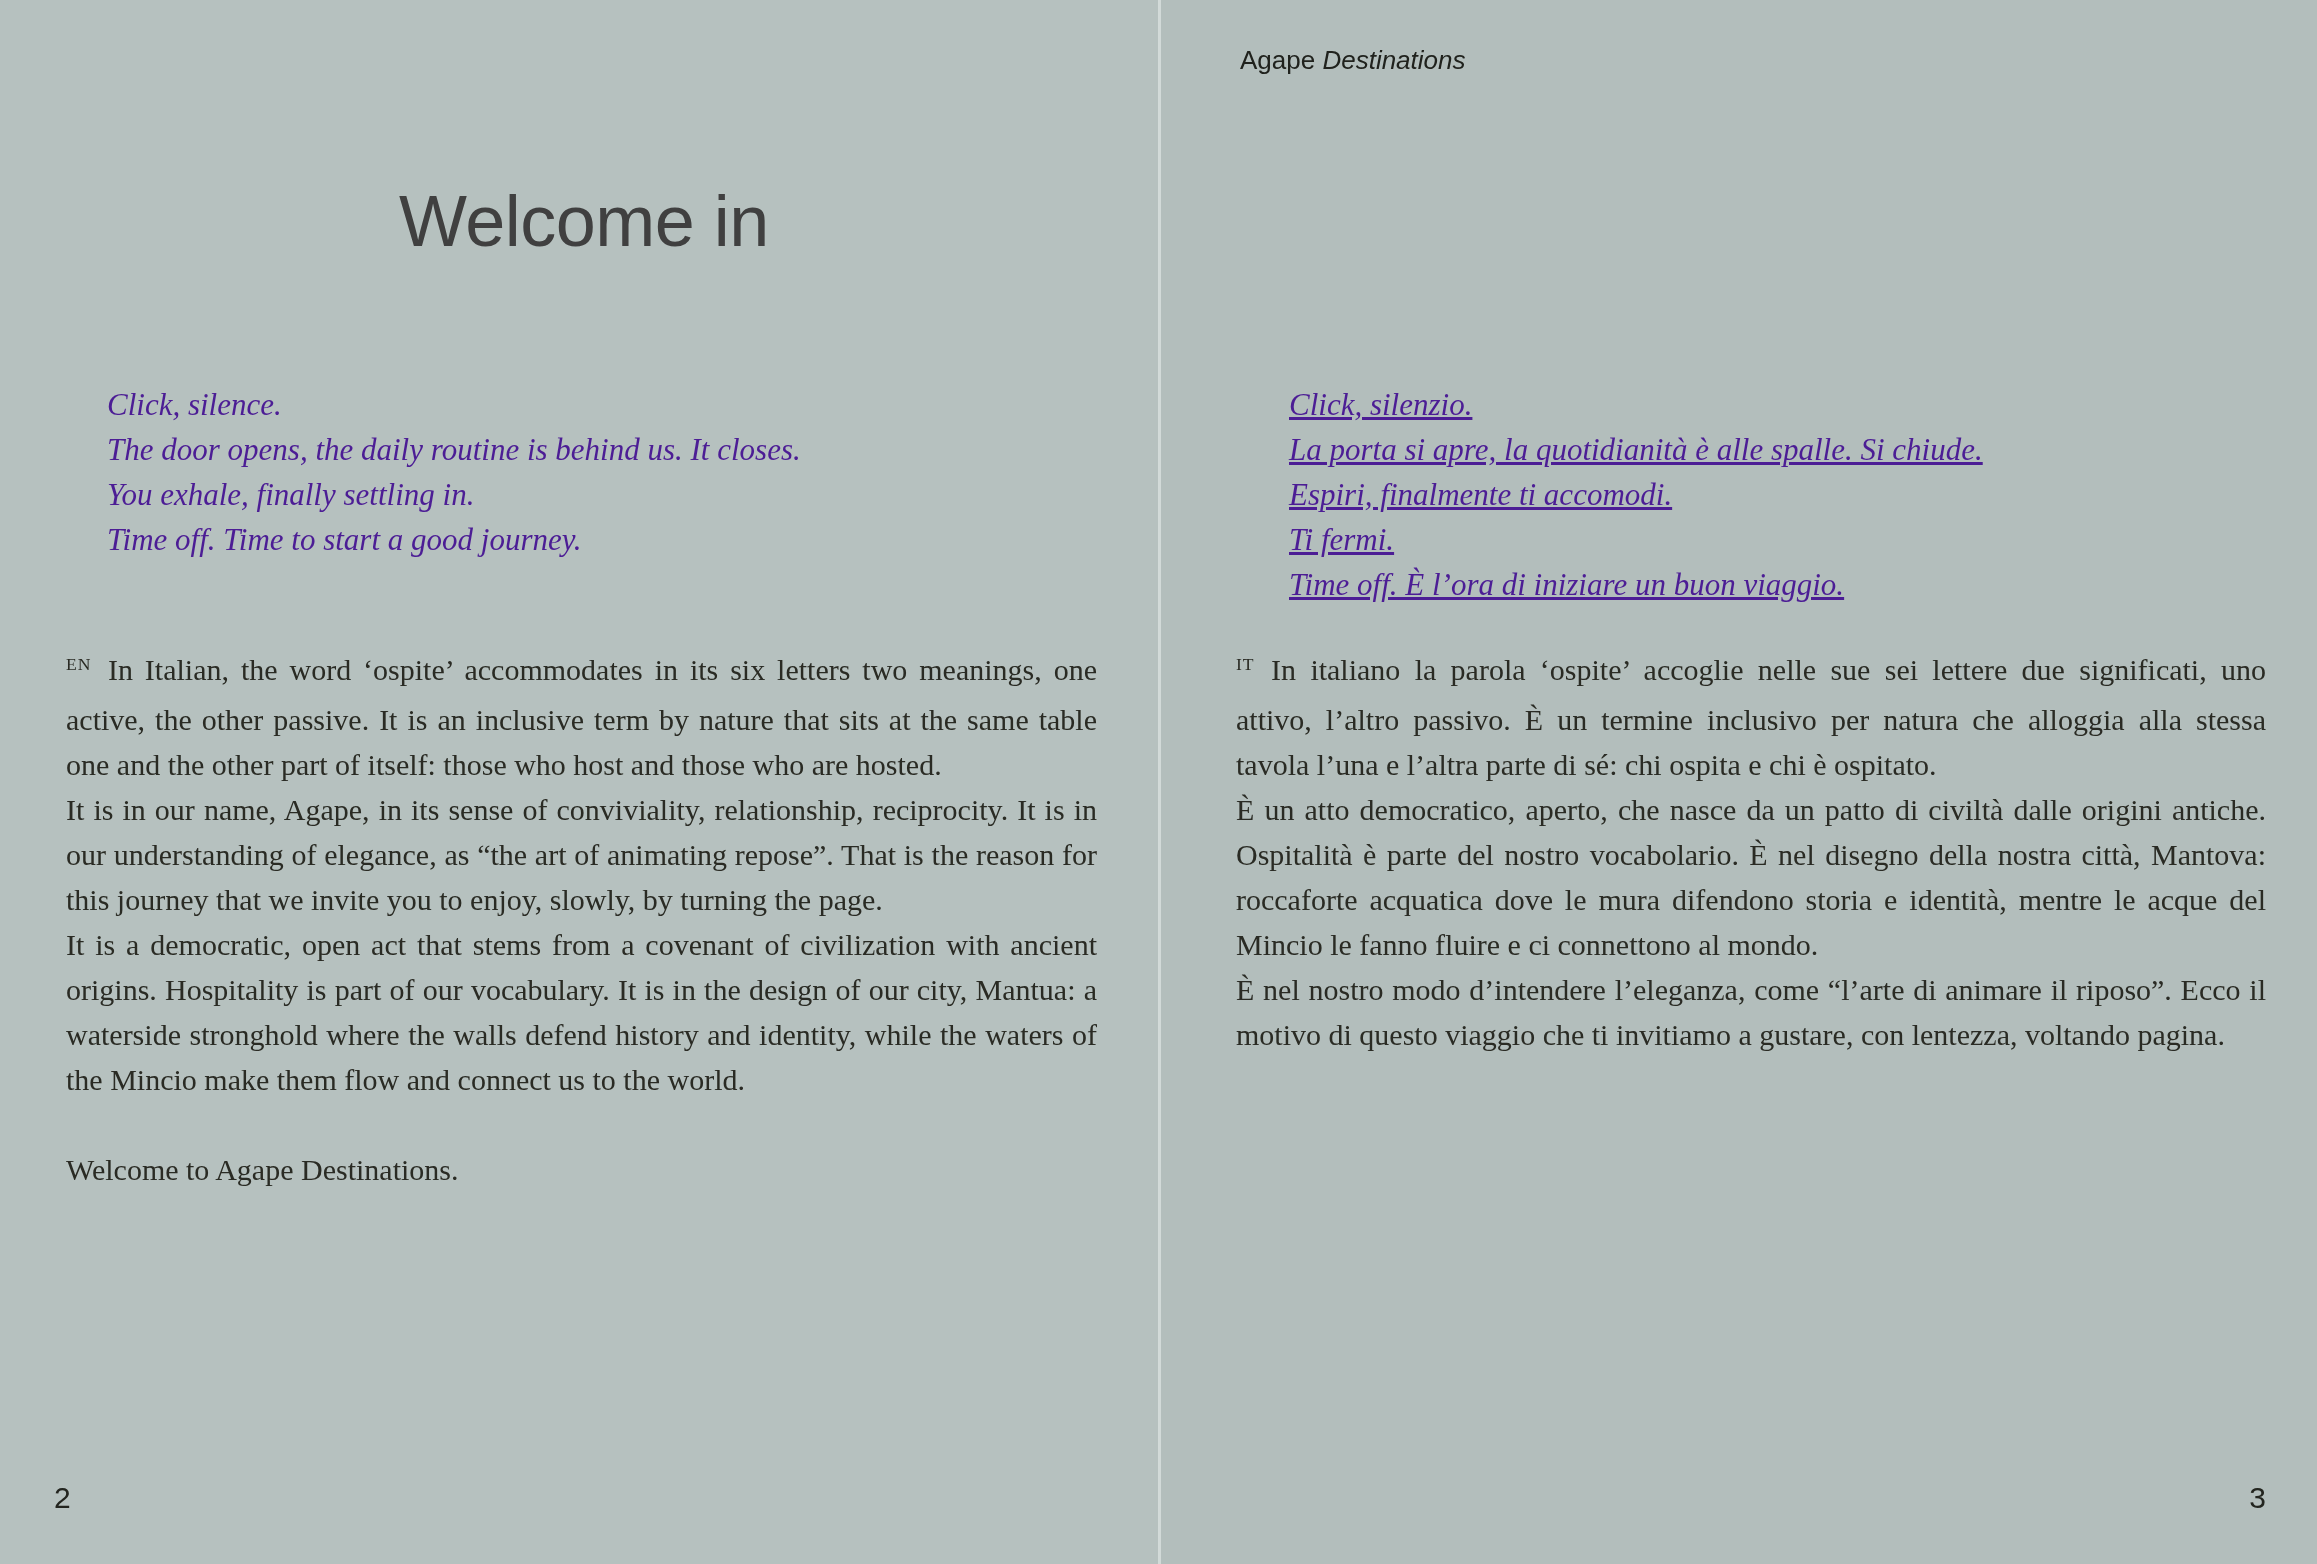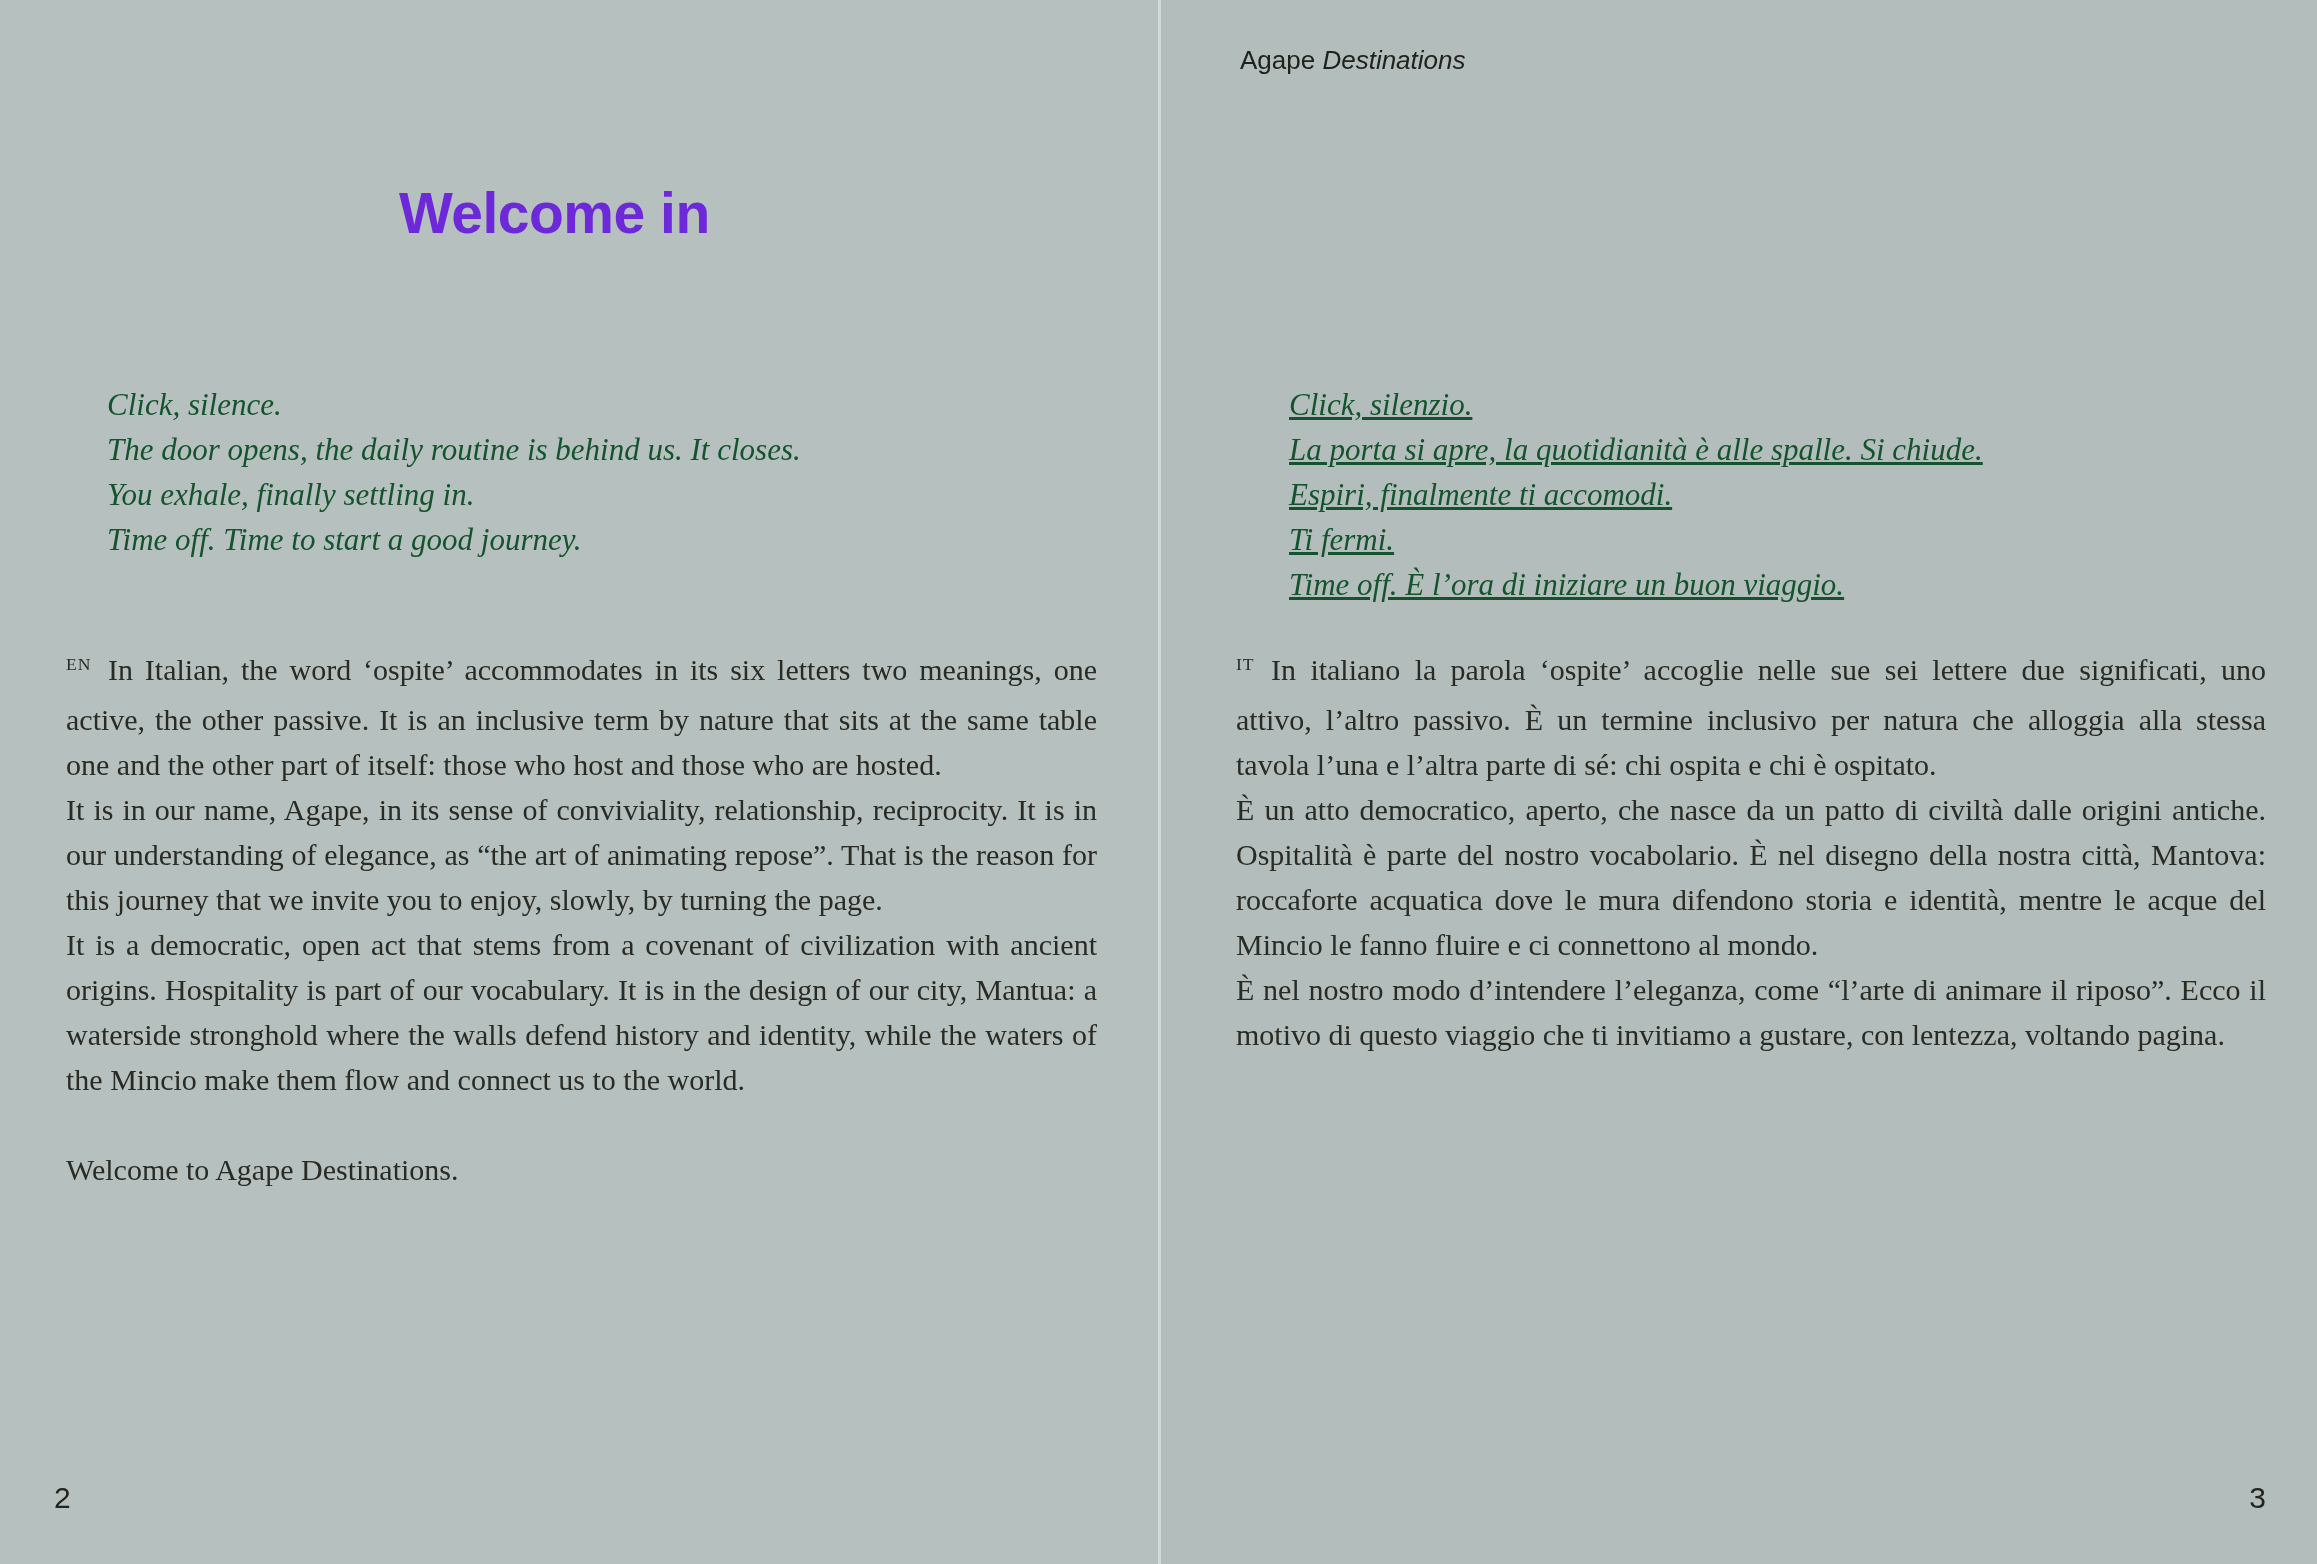--- a/index.html
+++ b/index.html
@@ -30,45 +30,45 @@
     height: 100%;
     background: rgba(235, 240, 238, 0.55);
     z-index: 2;
   }
   .title {
     position: absolute;
     left: 399px;
     top: 185px;
     margin: 0;
     font-family: "Liberation Sans", "DejaVu Sans", sans-serif;
-    font-size: 57px;
-    font-weight: 700;
+    font-size: 72px;
+    font-weight: 400;
     letter-spacing: -0.5px;
     line-height: 1;
-    color: #6d28d9;
+    color: #404040;
     white-space: nowrap;
   }
   .brand {
     position: absolute;
     left: 81px;
     top: 46px;
     font-family: "Liberation Sans", "DejaVu Sans", sans-serif;
     font-size: 26px;
     line-height: 1.1;
     color: #20221d;
     white-space: nowrap;
   }
   .brand-italic { font-style: italic; }
   .poem {
     position: absolute;
     top: 382px;
     font-style: italic;
     font-size: 31px;
     line-height: 45px;
-    color: #14532d;
+    color: #4c1d95;
     white-space: nowrap;
   }
   .poem-en { left: 107px; }
   .poem-it { left: 130px; text-decoration: underline; }
   .body-text {
     position: absolute;
     top: 647px;
     font-size: 30px;
     line-height: 45px;
     text-align: justify;

